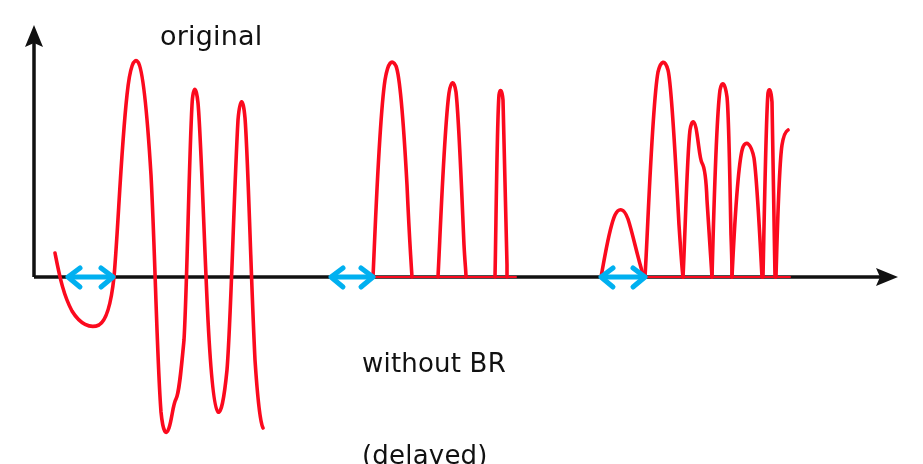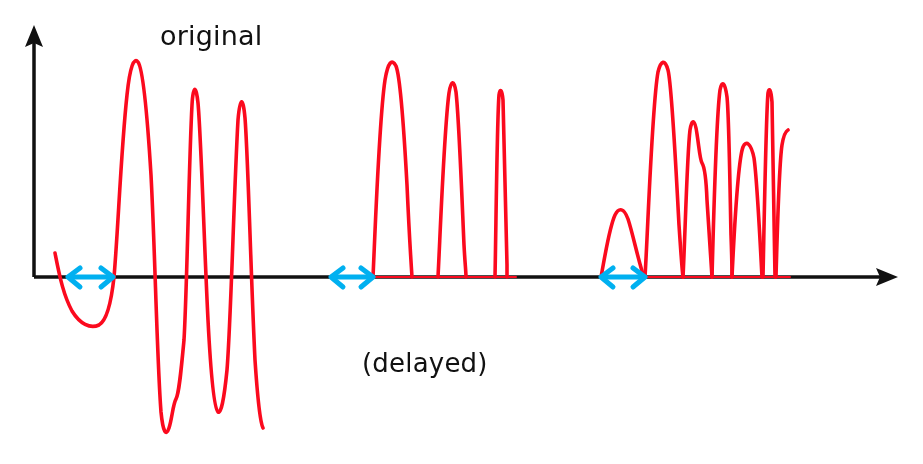--- a/index.html
+++ b/index.html
@@ -158,17 +158,18 @@
         <line x1="603" y1="277" x2="643" y2="277"></line>
         <polyline points="613,268 601,277 613,287"></polyline>
         <polyline points="633,268 645,277 633,287"></polyline>
       </g>
     </g>
   </svg>
 
   <div class="fig-label" id="label-original">original</div>
 
   <div class="fig-label" id="label-without-br">
+    <div>without BR</div>
     <div>(delayed)</div>
   </div>
 
 
 </div>
 
 </body></html>

